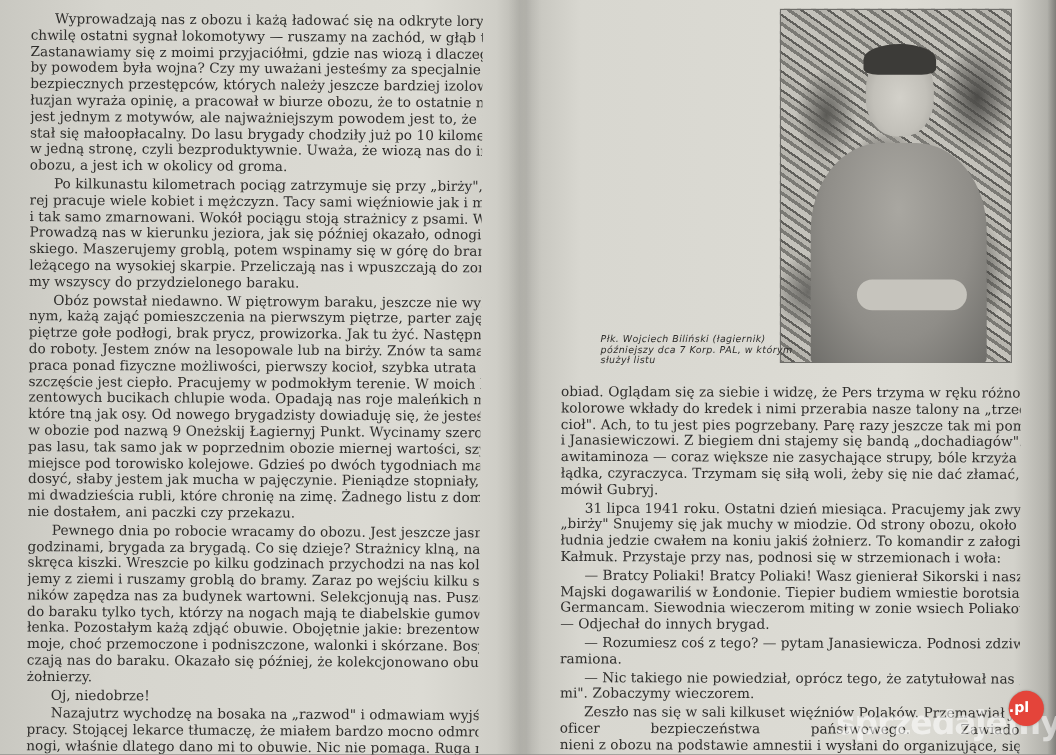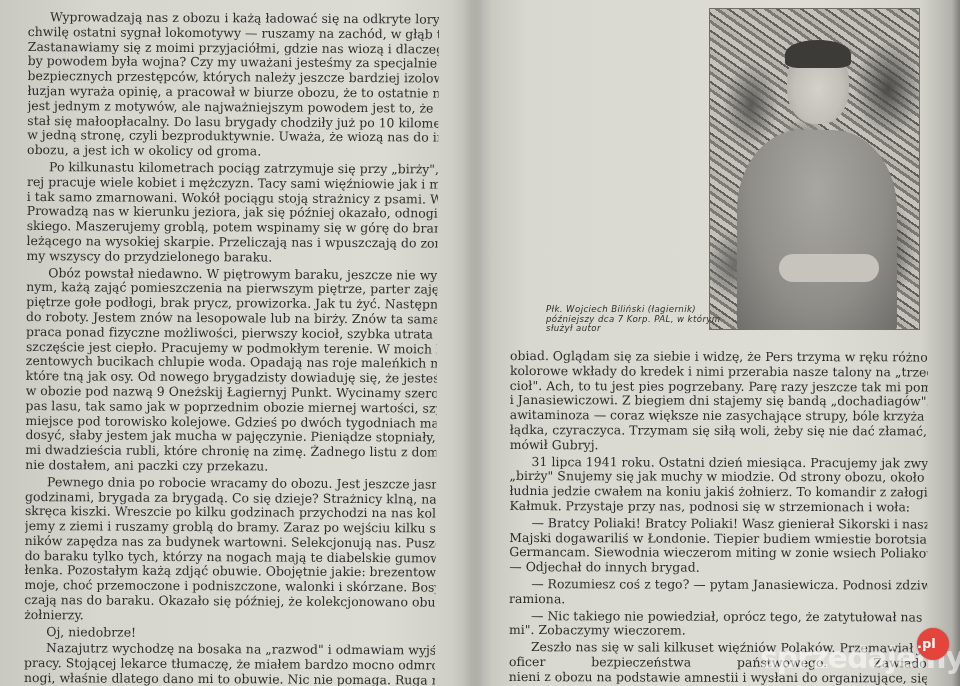--- a/index.html
+++ b/index.html
@@ -117,21 +117,21 @@
   <div class="page right">
     <div class="photo" role="img" aria-label="Portrait photograph of a smiling man in a uniform shirt, foliage behind him">
       <div class="torso"></div>
       <div class="face"></div>
       <div class="hair"></div>
       <div class="hands"></div>
     </div>
     <div class="caption">
       <div>Płk. Wojciech Biliński (łagiernik)</div>
       <div>późniejszy dca 7 Korp. PAL, w którym</div>
-      <div>służył autor</div>
+      <div>służył listu</div>
     </div>
     <div class="col" id="right-col">
         <div class="para" style="text-indent: 0px;">
           <span class="ln">obiad. Oglądam się za siebie i widzę, że Pers trzyma w ręku różno-</span>
           <span class="ln">kolorowe wkłady do kredek i nimi przerabia nasze talony na „trzeci ko-</span>
           <span class="ln">cioł". Ach, to tu jest pies pogrzebany. Parę razy jeszcze tak mi pomógł</span>
           <span class="ln">i Janasiewiczowi. Z biegiem dni stajemy się bandą „dochadiagów". I ta</span>
           <span class="ln">awitaminoza — coraz większe nie zasychające strupy, bóle krzyża i żo-</span>
           <span class="ln">łądka, czyraczyca. Trzymam się siłą woli, żeby się nie dać złamać, jak</span>
           <span class="ln last">mówił Gubryj.</span>

